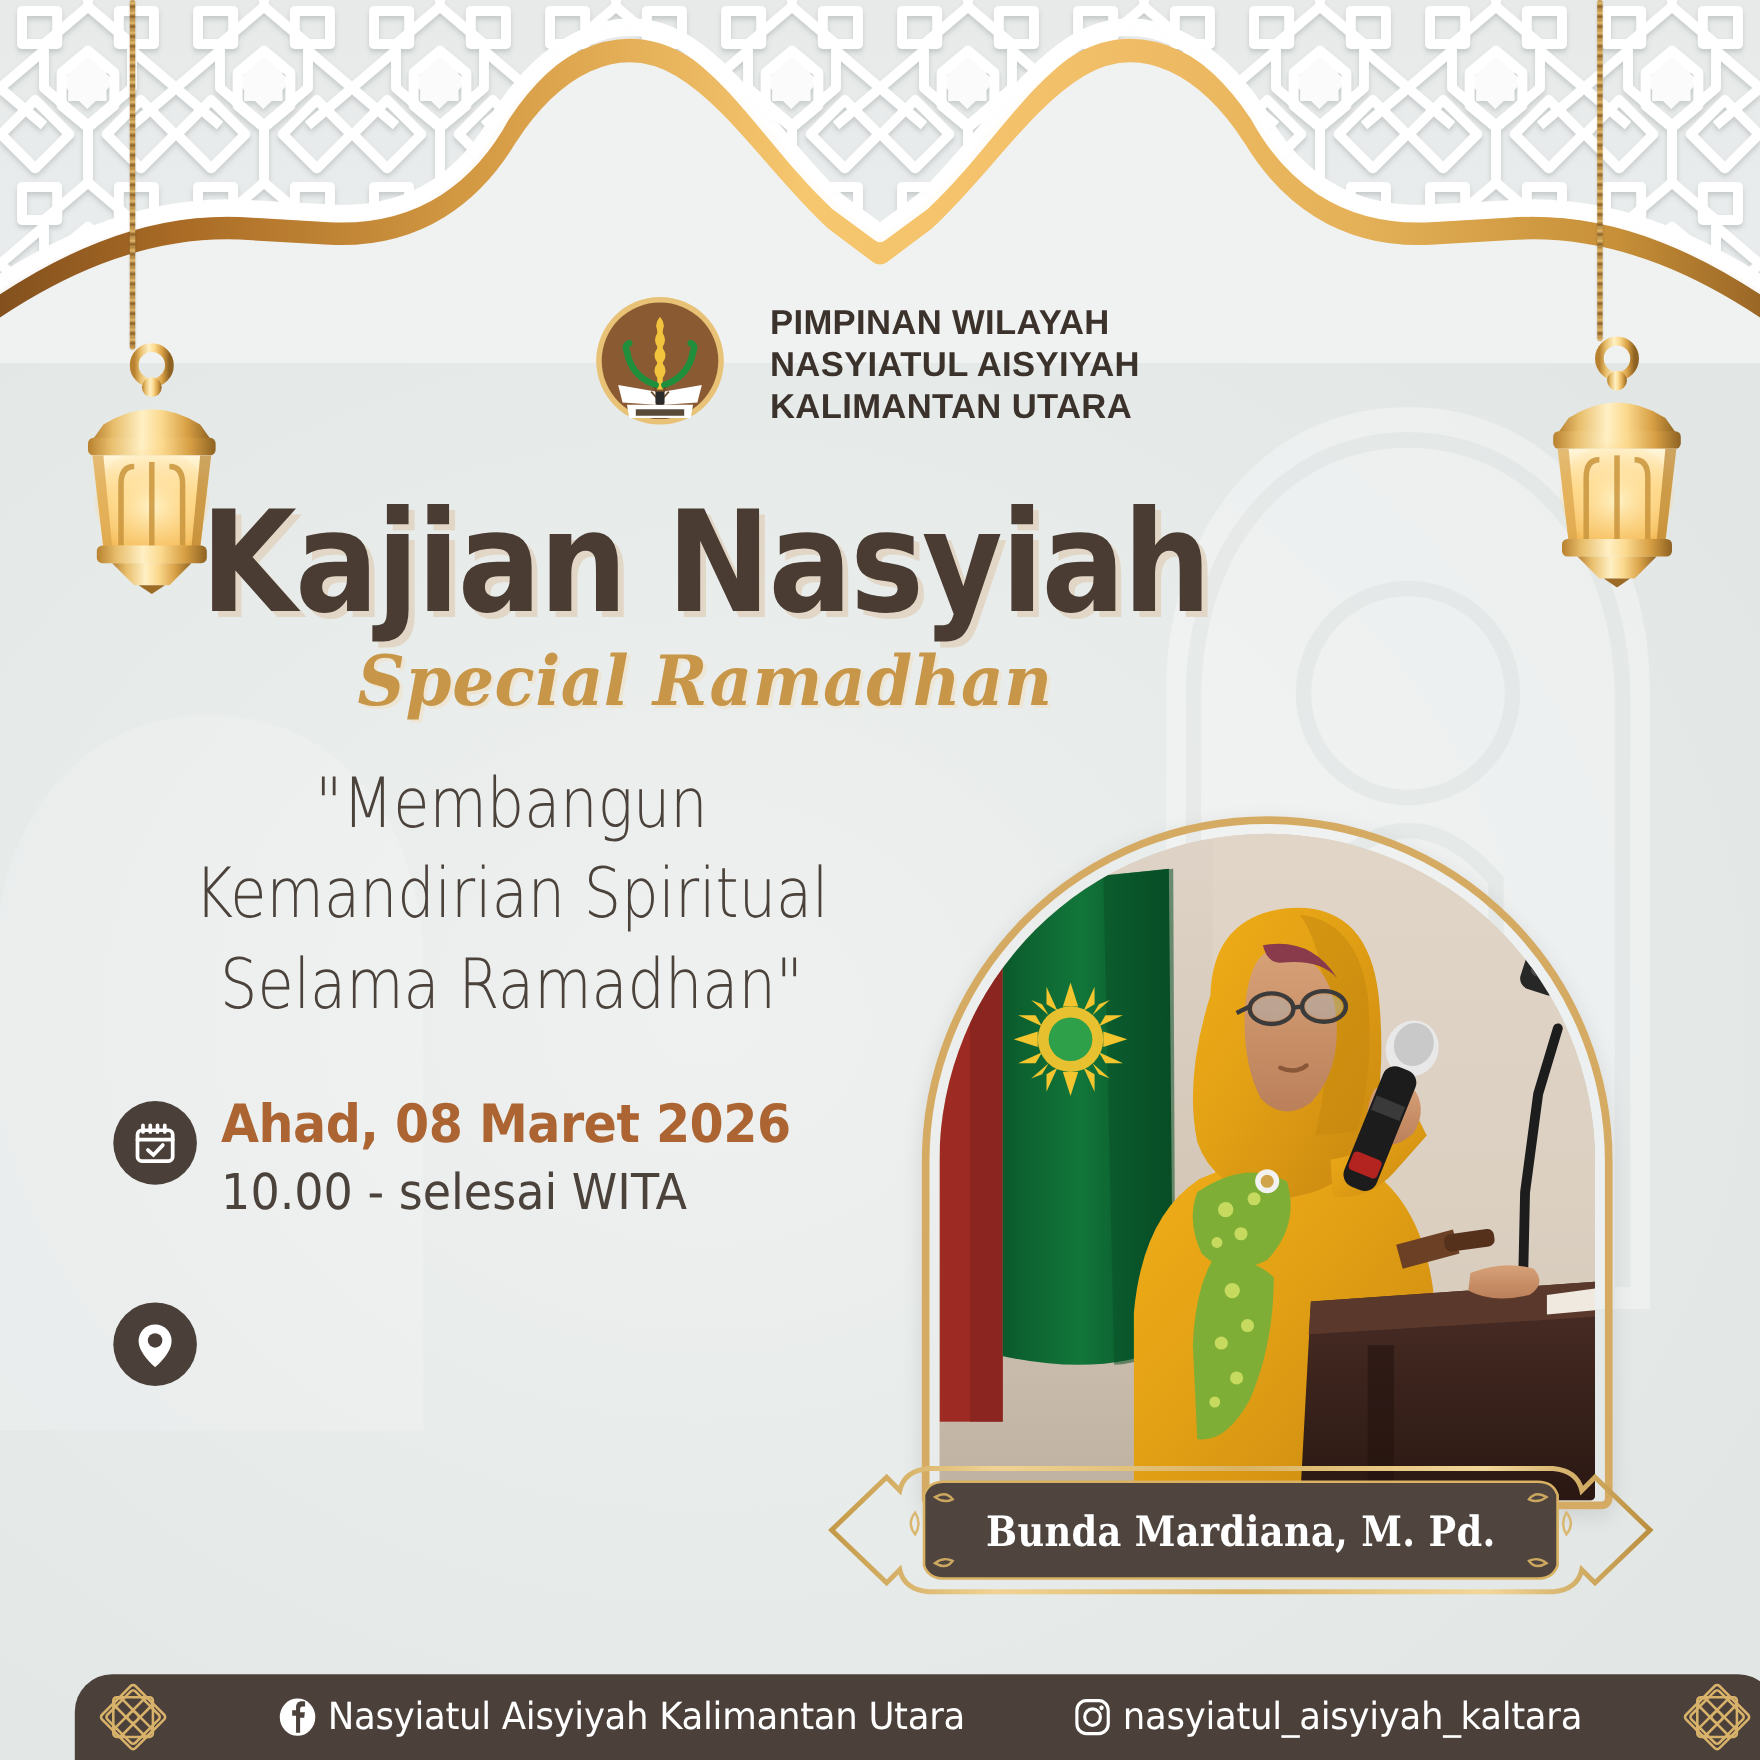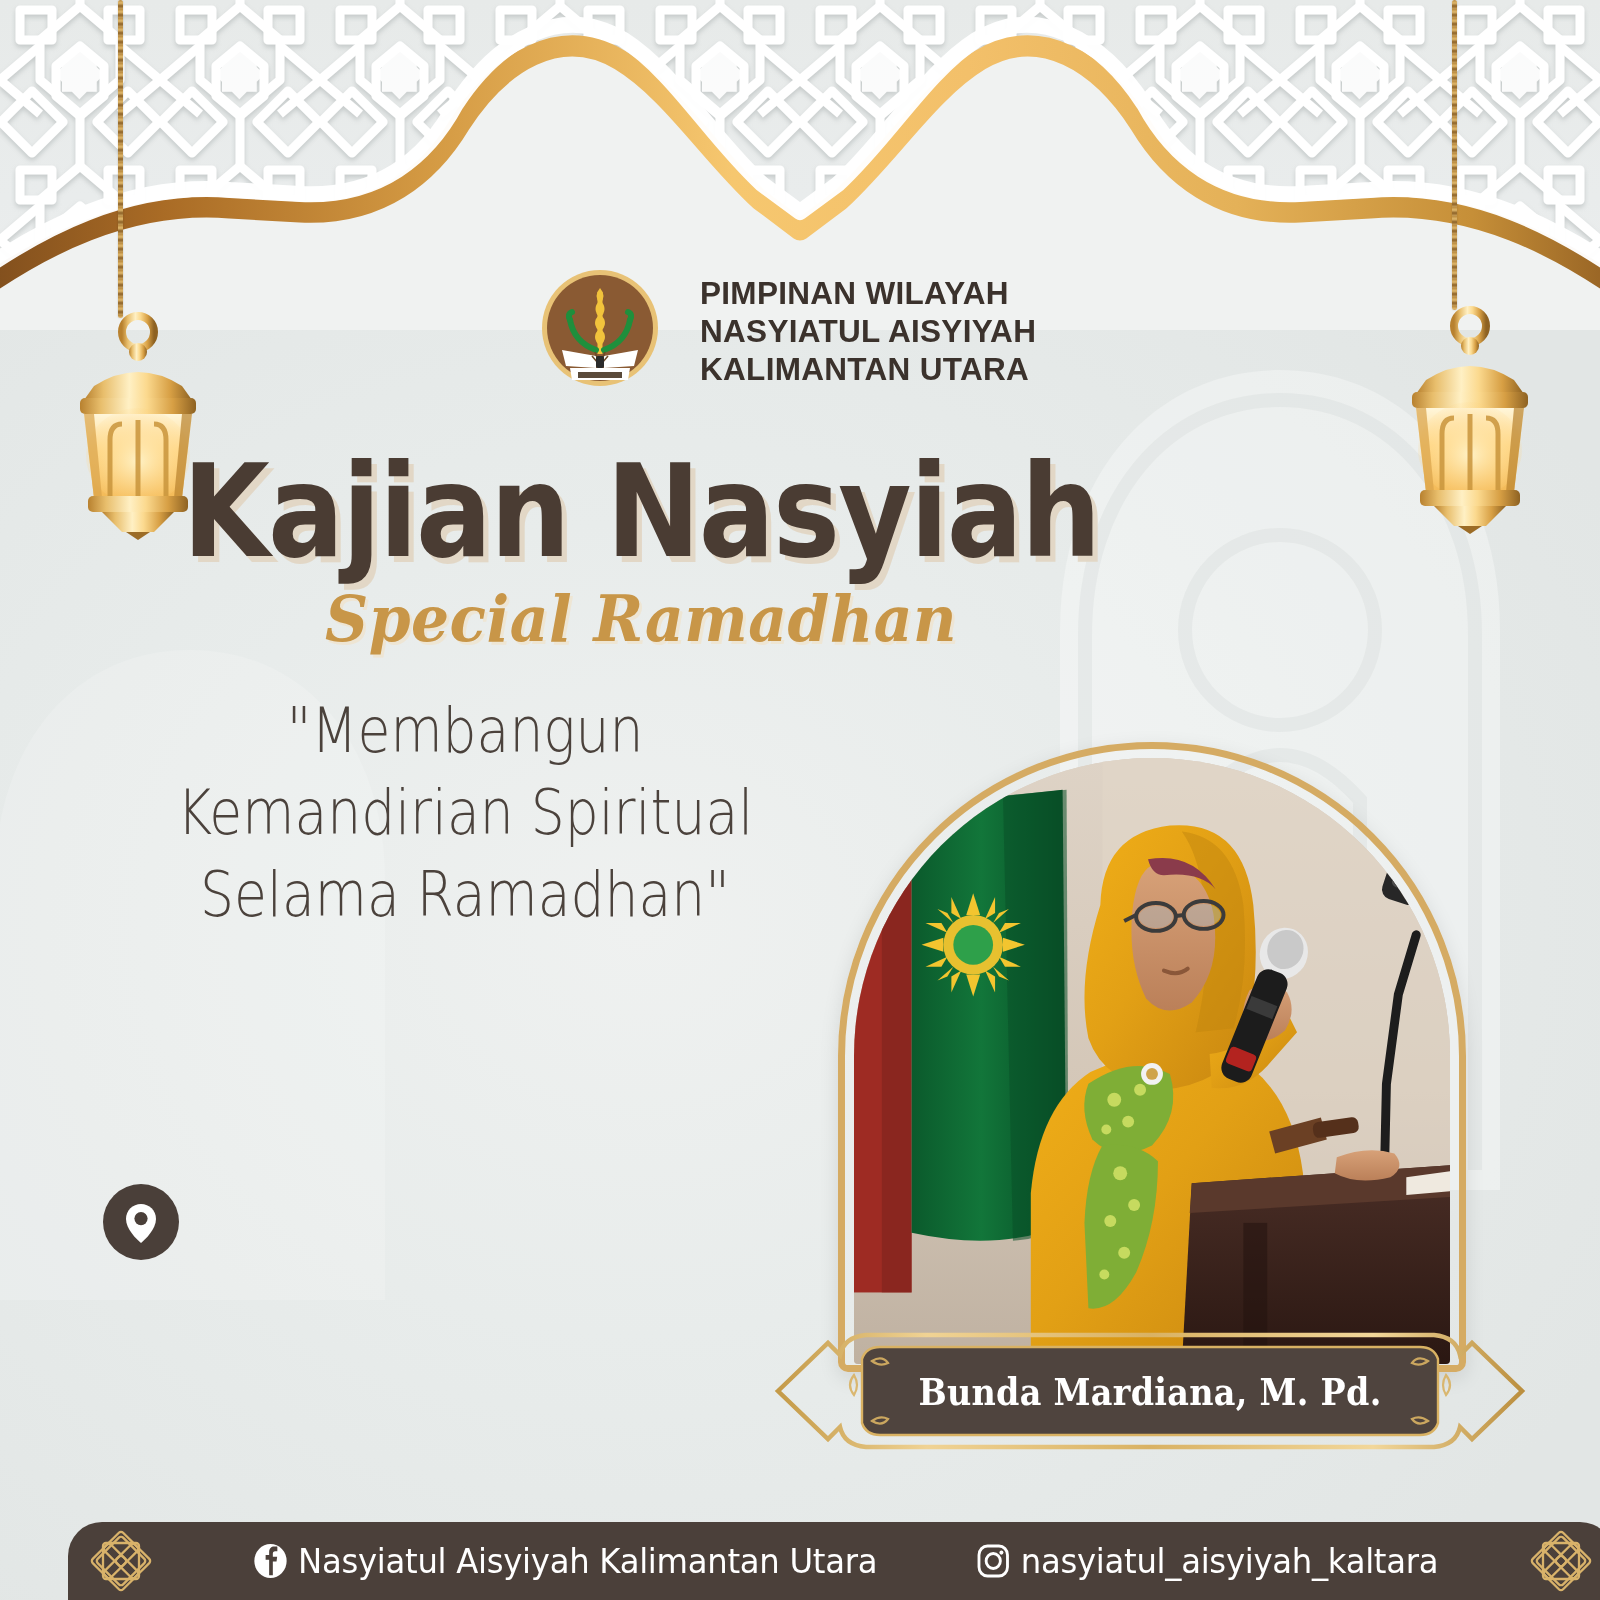--- a/index.html
+++ b/index.html
@@ -177,21 +177,21 @@
   .speaker-photo {
     position:absolute; left:16px; top:16px; right:16px; bottom:8px;
     border-radius:300px 300px 4px 4px;
     overflow:hidden;
     background:#d9cfc4;
   }
   .photo-svg { position:absolute; inset:0; width:100%; height:100%; }
 
   
   .nameplate {
-    position:absolute; left:770px; top:1325px;
+    position:absolute; left:748px; top:1325px;
     width:760px; height:132px;
   }
   .nameplate-svg { position:absolute; inset:0; }
   .nameplate-text {
     position:absolute; inset:0;
     display:flex; align-items:center; justify-content:center;
     font-family:"DejaVu Serif", serif;
     font-weight:bold;
     font-size:38px;
     color:#ffffff;
@@ -439,20 +439,36 @@
     <div class="main">Kajian Nasyiah</div>
     <div class="sub">Special Ramadhan</div>
   </div>
 
   <div class="quote">
     <div>"Membangun</div>
     <div>Kemandirian Spiritual</div>
     <div>Selama Ramadhan"</div>
   </div>
 
+  <div class="info-row" style="left:103px; top:995px; width:700px;">
+    <div class="icon-circle">
+      <svg width="44" height="44" viewBox="0 0 44 44">
+        <g fill="none" stroke="#ffffff" stroke-width="3.4" stroke-linecap="round">
+          <path d="M11 6 L11 12 M17.6 6 L17.6 12 M24.2 6 L24.2 12 M30.8 6 L30.8 12"></path>
+          <rect x="6" y="10.5" width="32" height="28" rx="4"></rect>
+          <path d="M6 19 L38 19"></path>
+          <path d="M15.5 28.5 L20.5 33 L29 24"></path>
+        </g>
+      </svg>
+    </div>
+    <div class="info-lines">
+      <div class="date-strong">Ahad, 08 Maret 2026</div>
+      <div class="date-sub">10.00 - selesai WITA</div>
+    </div>
+  </div>
 
   <div class="info-row" style="left:103px; top:1178px; width:700px;">
     <div class="icon-circle">
       <svg width="40" height="46" viewBox="0 0 40 46">
         <path d="M20 5 C28.3 5 35 11.6 35 19.9 C35 30 24.5 40 20 44 C15.5 40 5 30 5 19.9 C5 11.6 11.7 5 20 5 Z" fill="#ffffff"></path>
         <circle cx="20" cy="19.6" r="6.6" fill="#4a3f39"></circle>
       </svg>
     </div>
   </div>
 

